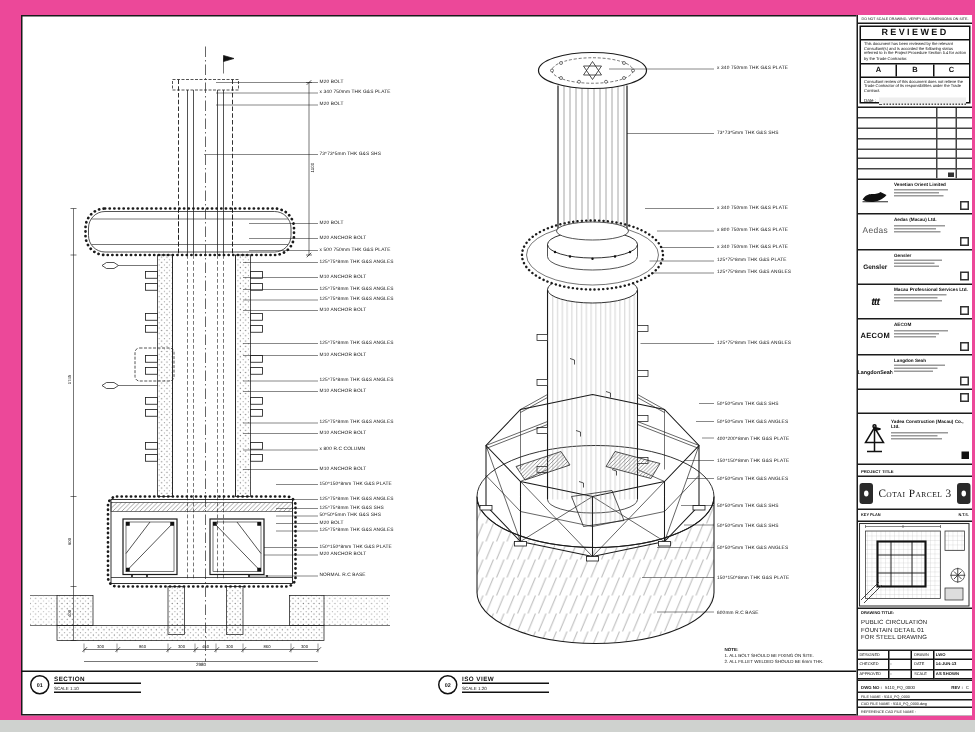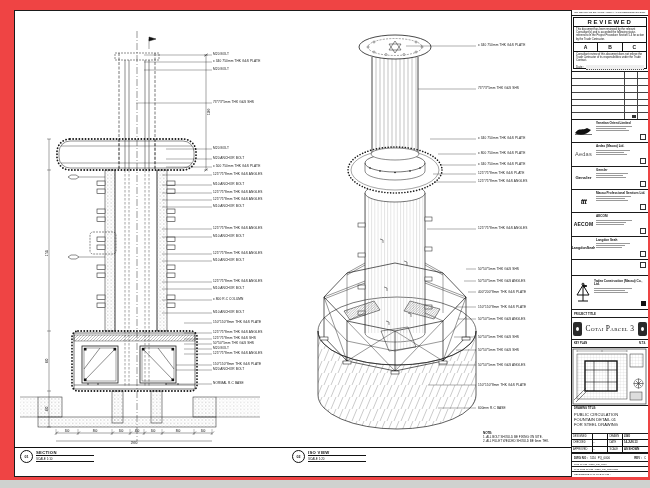--- a/index.html
+++ b/index.html
@@ -1,16 +1,16 @@
 <!DOCTYPE html>
 <html><head>
 <meta charset="utf-8">
 <style>
   html,body{margin:0;padding:0;}
-  .page{position:relative;width:650px;height:488px;background:#ef4444;overflow:hidden;
+  .page{position:relative;width:650px;height:488px;background:#ec4899;overflow:hidden;
         font-family:"Liberation Sans",sans-serif;color:#111;}
   .band{position:absolute;left:0;top:480px;width:650px;height:8px;background:#cfd2cf;}
   .sheet{position:absolute;left:14px;top:10px;width:634px;height:467px;background:#fff;
          border:1.2px solid #1b1b1b;box-sizing:border-box;}
   svg{position:absolute;overflow:visible;}
   .svgL{left:16px;top:13px;}
   .svgM{left:288px;top:13px;}
   
   .sl,.il{position:absolute;font-style:normal;font-size:3.2px;line-height:1;white-space:nowrap;color:#111;letter-spacing:.1px;}
   .sl{left:213px;}

